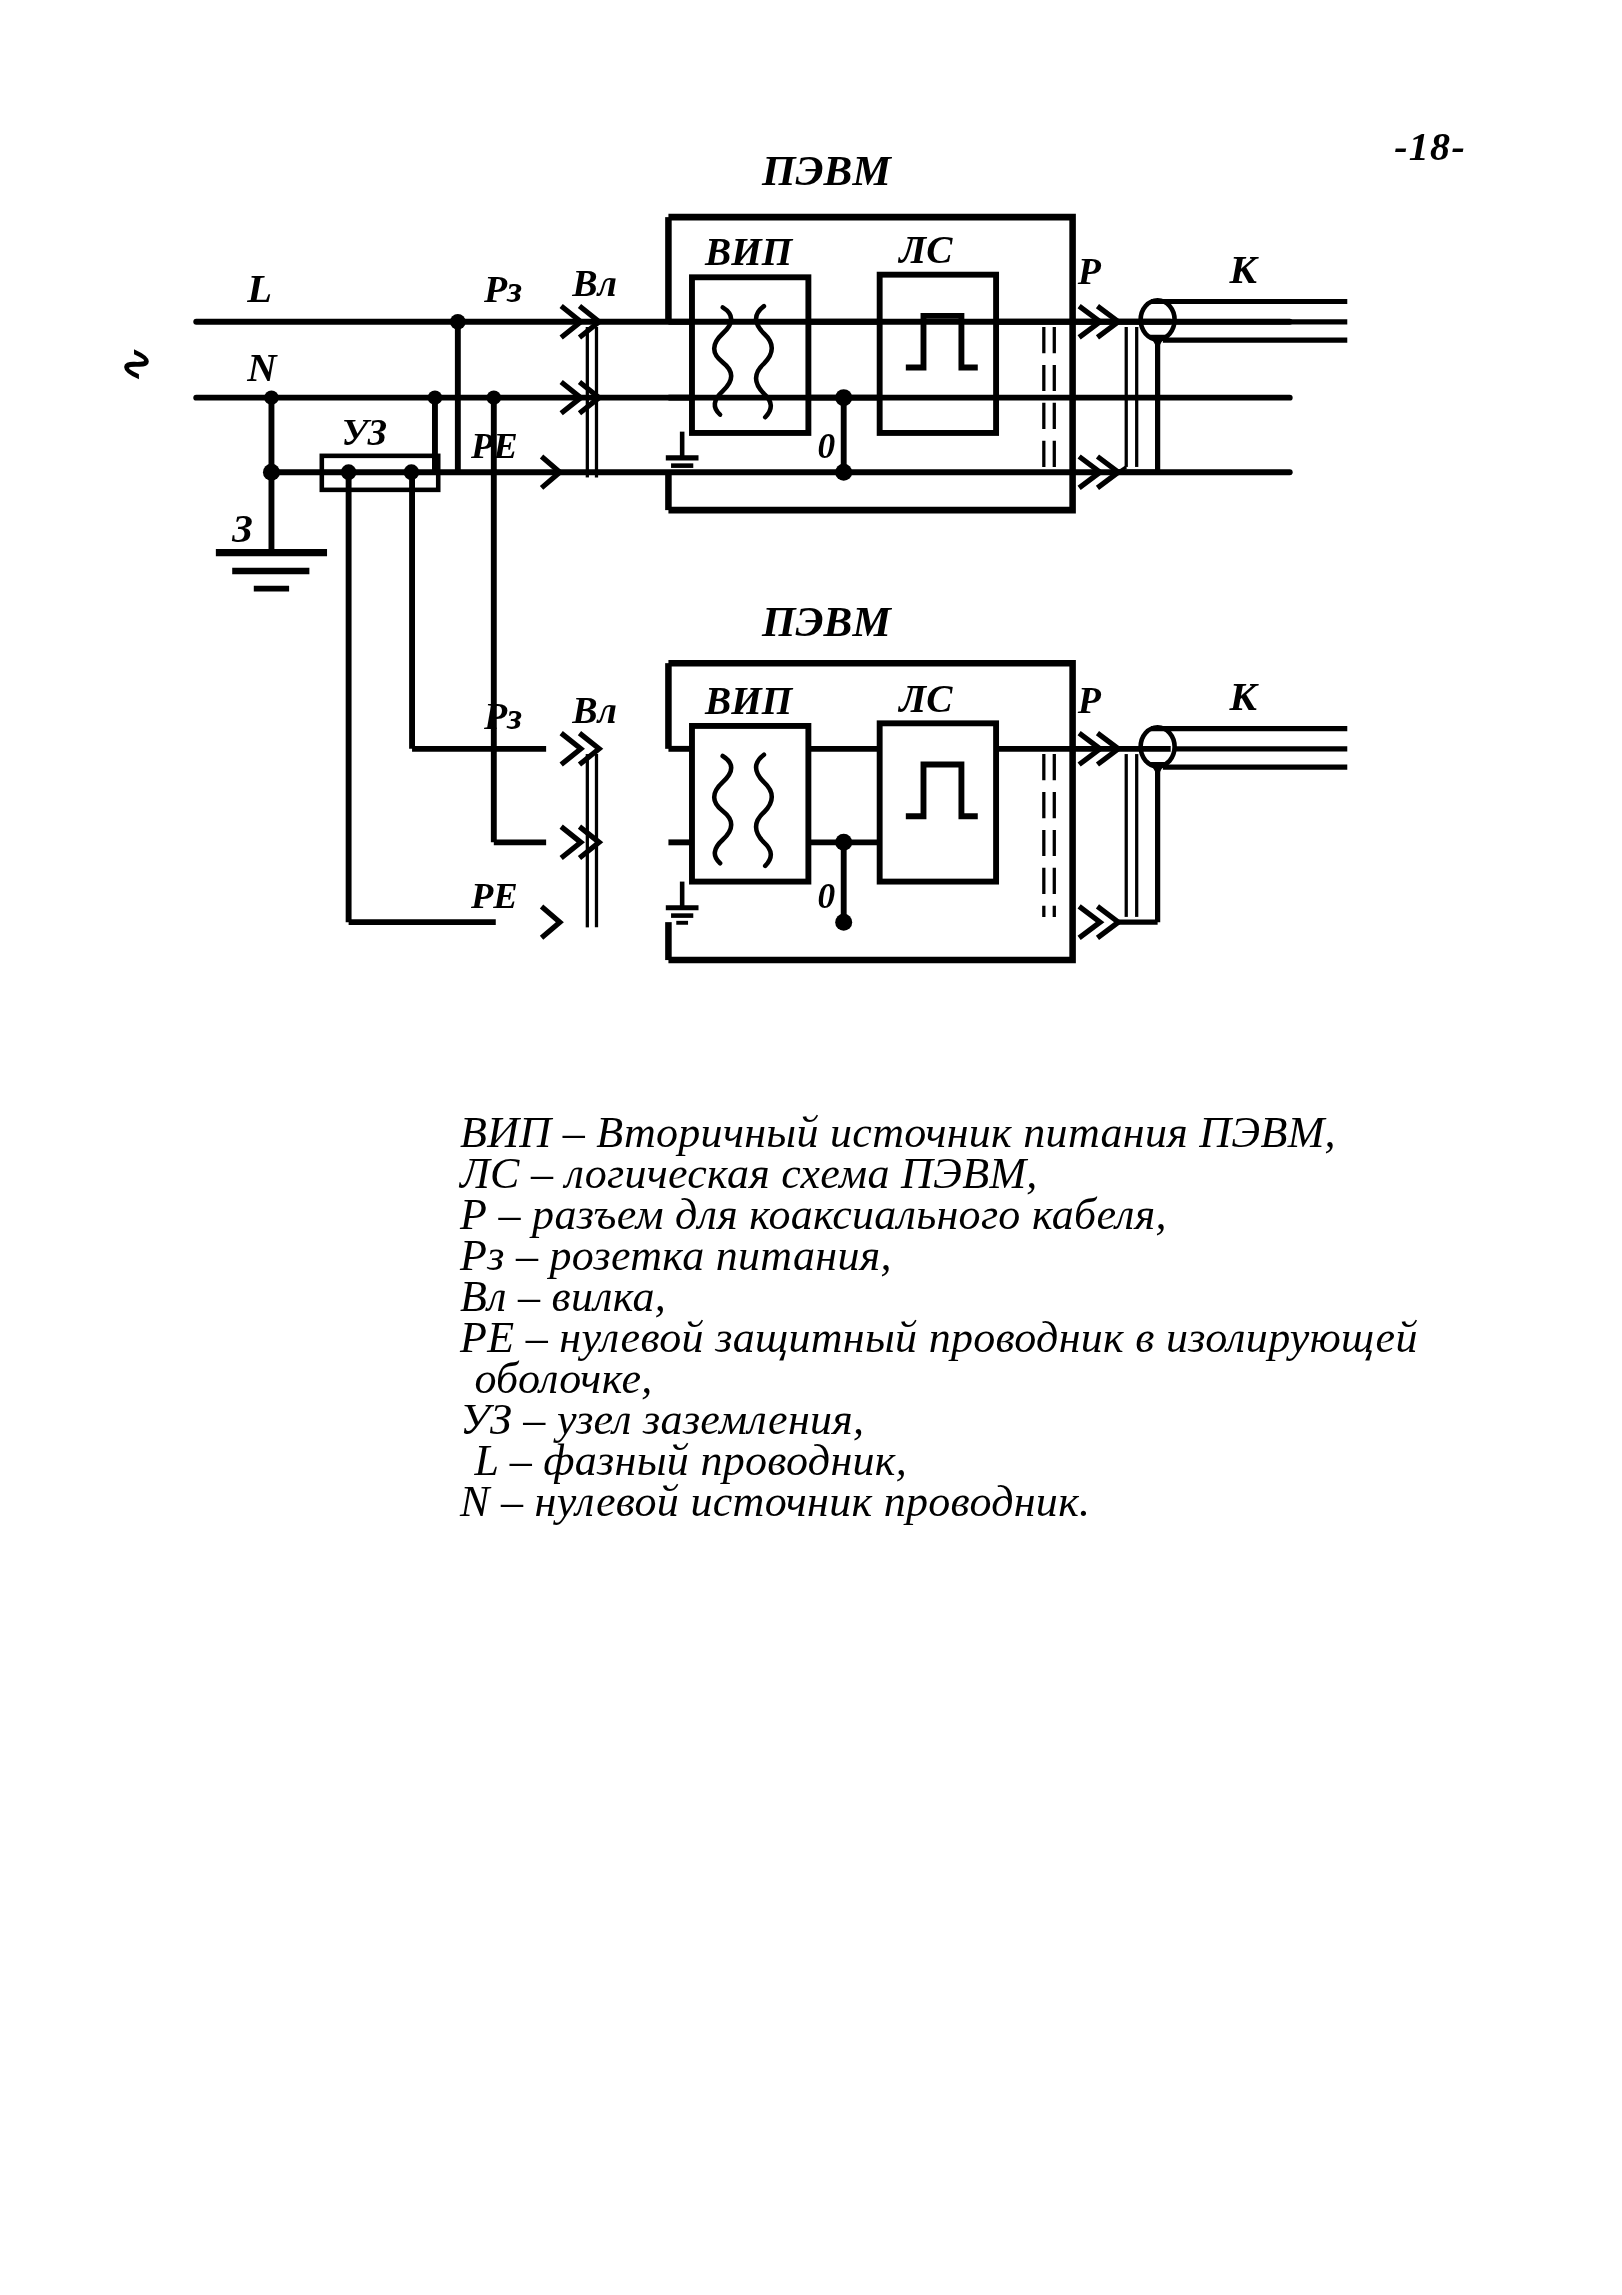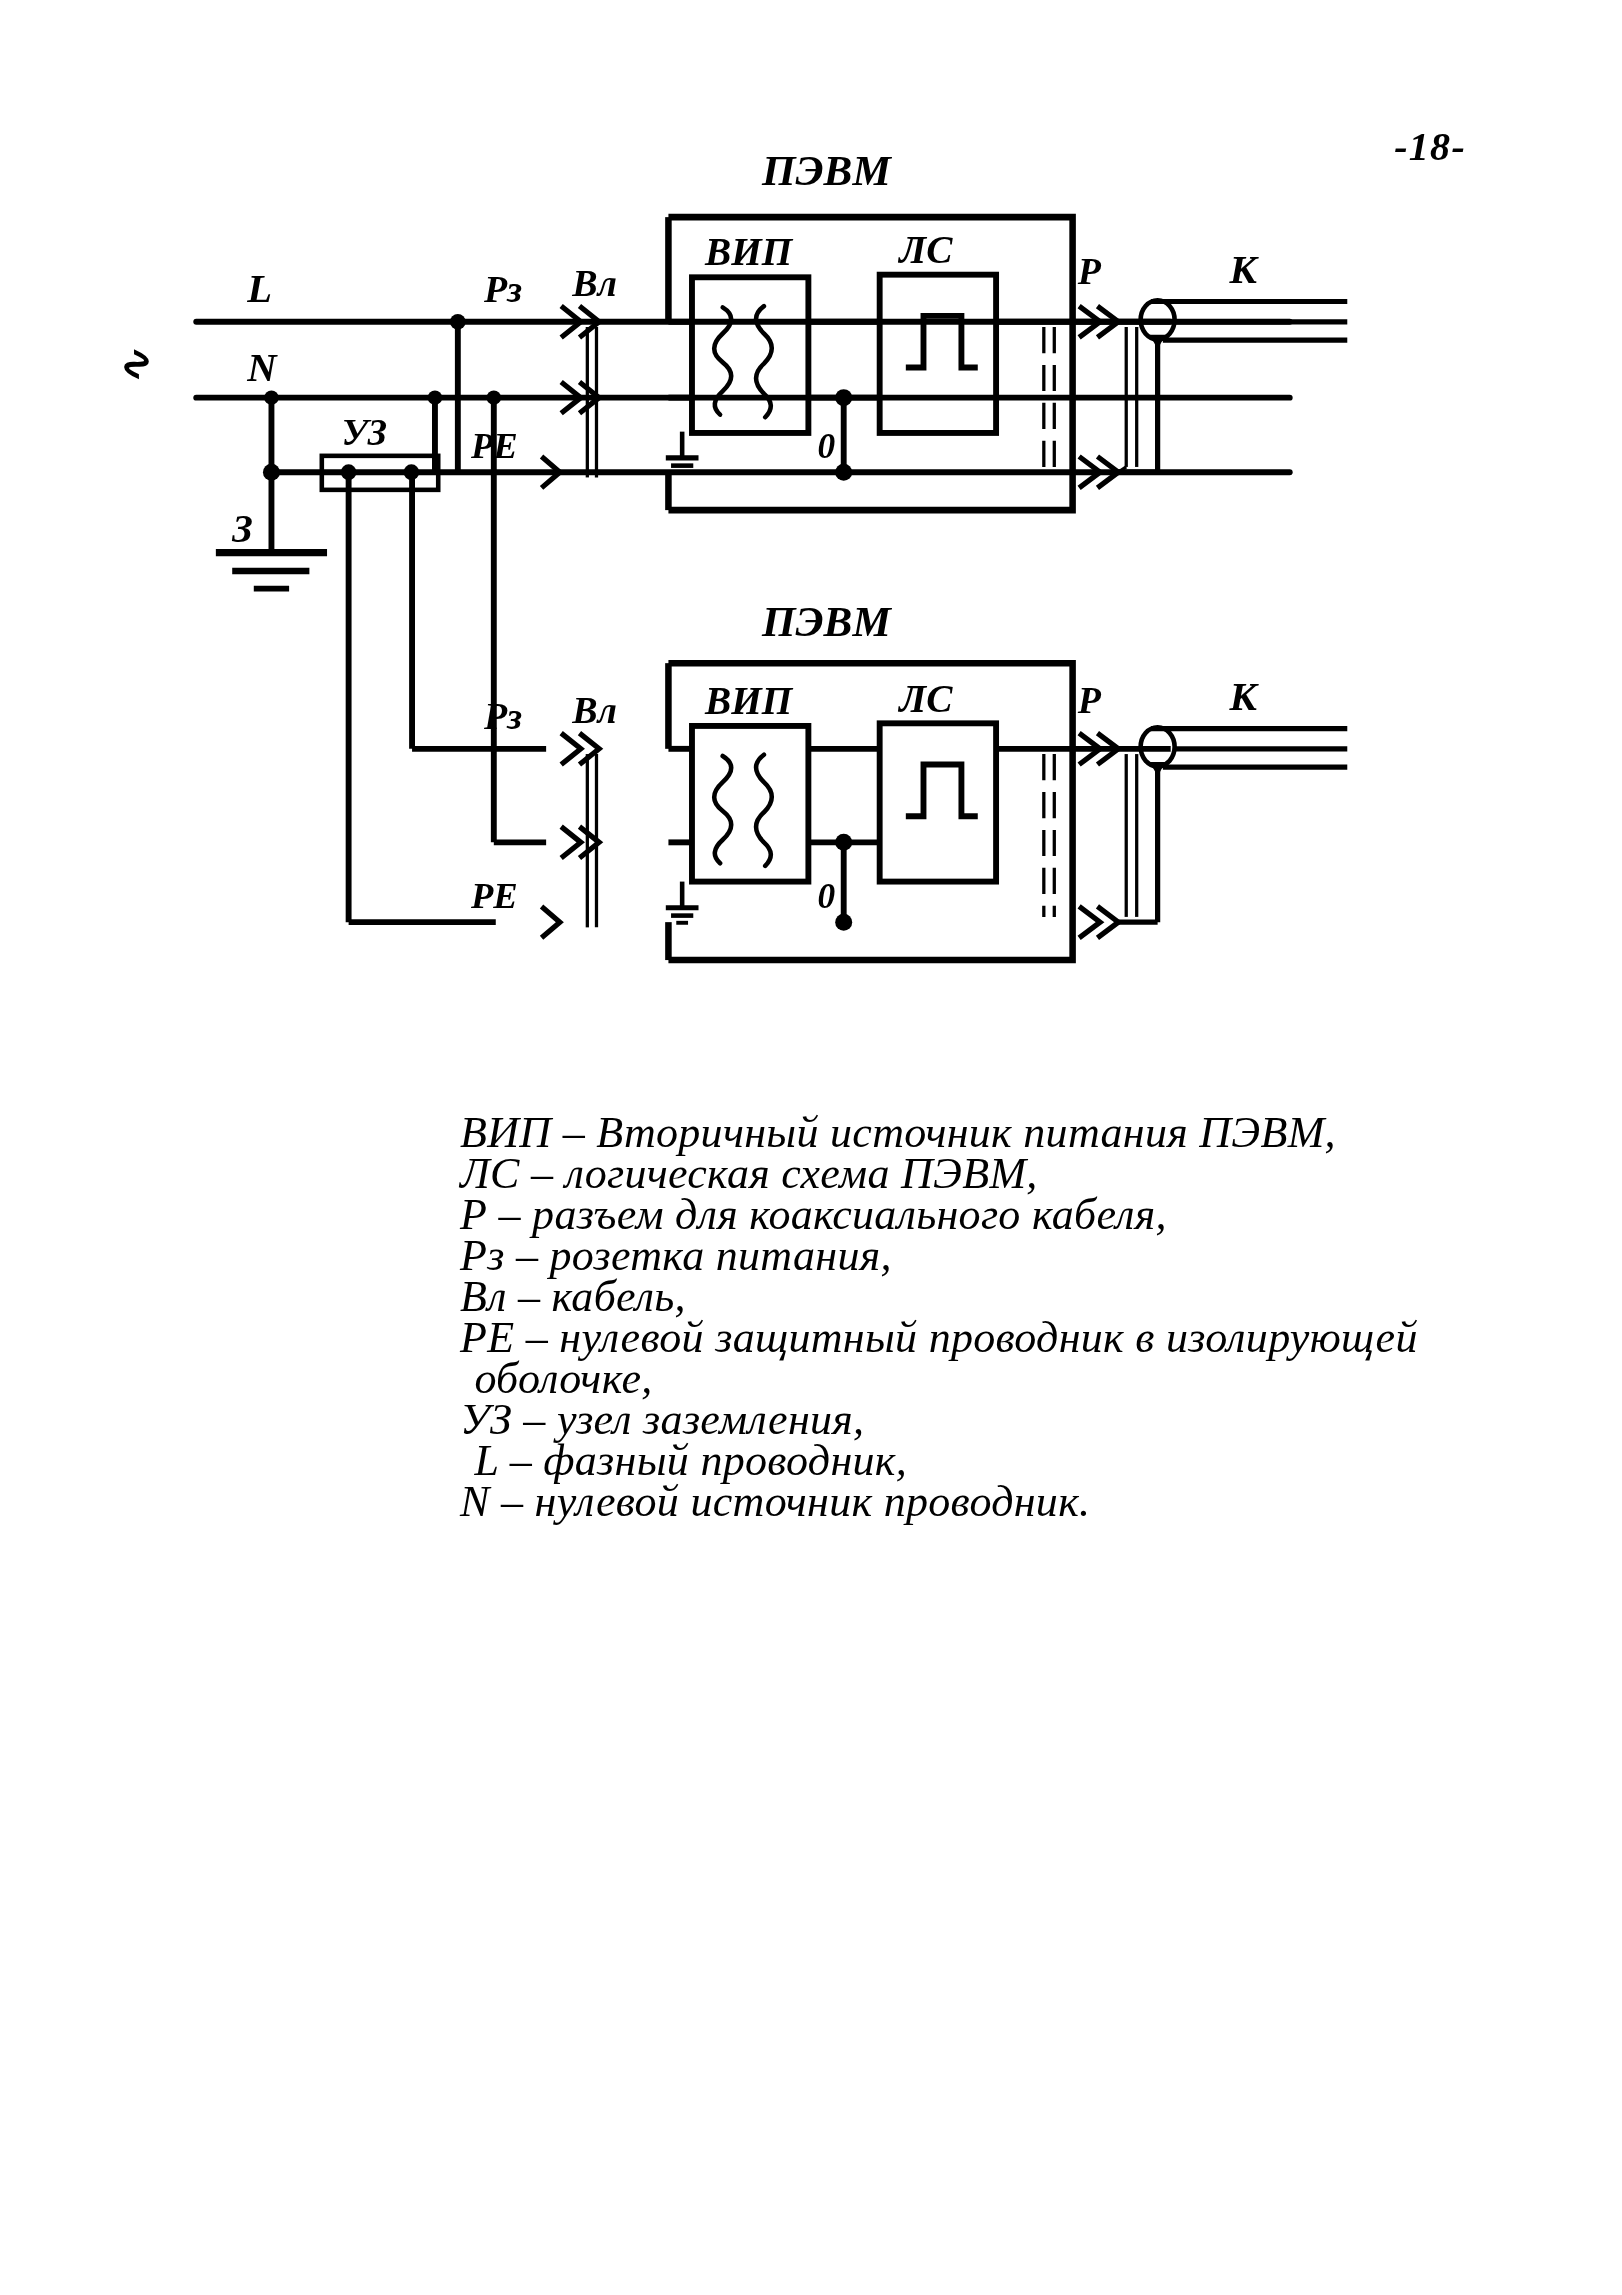--- a/index.html
+++ b/index.html
@@ -296,21 +296,21 @@
     </g>
 
   </svg>
 
 
   <div class="legend">
     <div class="legend-line">ВИП – Вторичный источник питания ПЭВМ,</div>
     <div class="legend-line">ЛС – логическая схема ПЭВМ,</div>
     <div class="legend-line">Р – разъем для коаксиального кабеля,</div>
     <div class="legend-line">Рз – розетка питания,</div>
-    <div class="legend-line">Вл – кабель,</div>
+    <div class="legend-line">Вл – вилка,</div>
     <div class="legend-line">PE – нулевой защитный проводник в изолирующей</div>
     <div class="legend-line indent">оболочке,</div>
     <div class="legend-line">УЗ – узел заземления,</div>
     <div class="legend-line indent">L – фазный проводник,</div>
     <div class="legend-line">N – нулевой источник проводник.</div>
   </div>
 
 </div>
 
 

